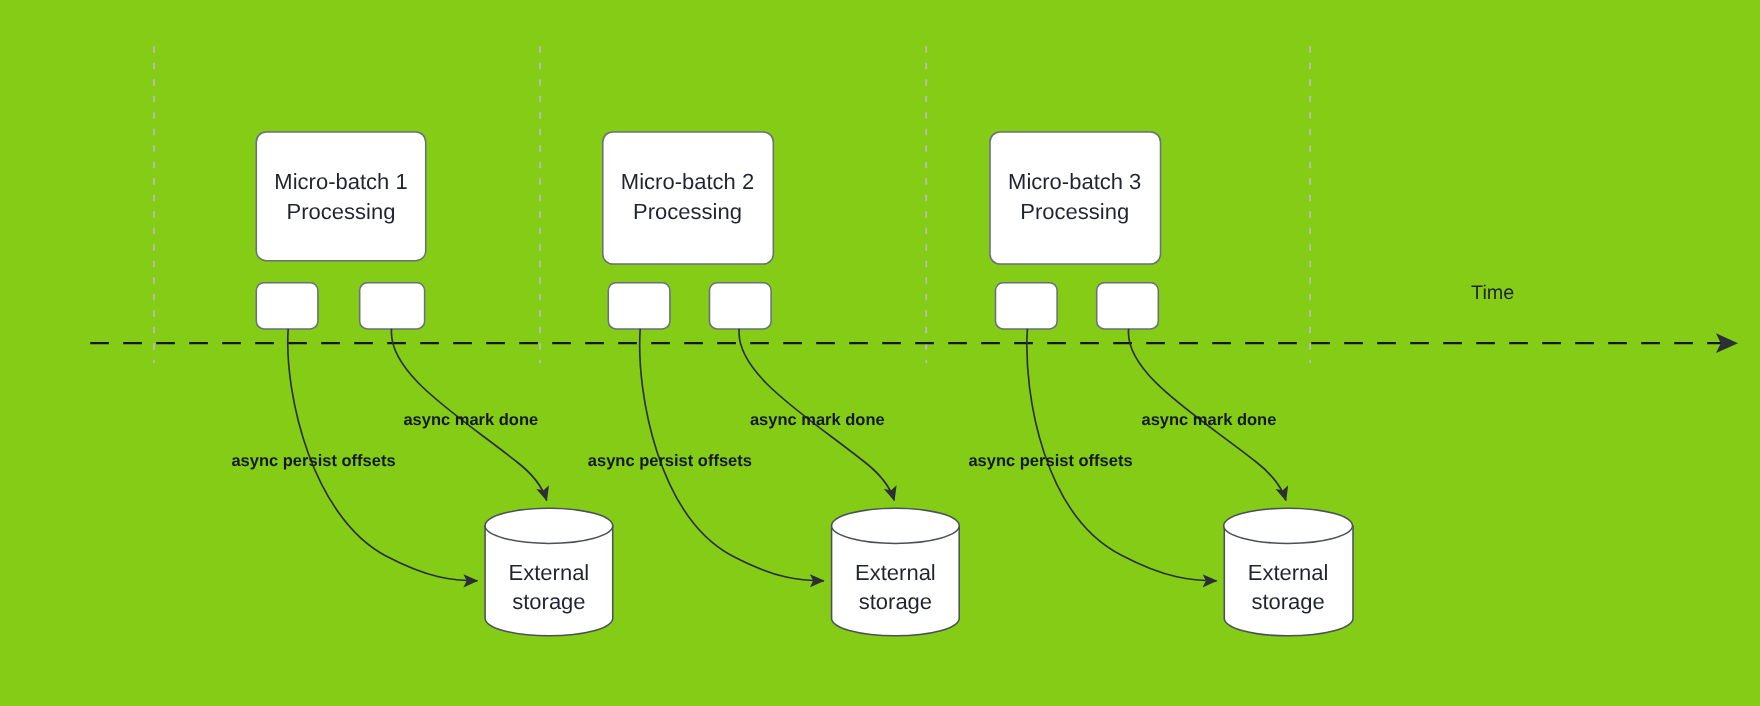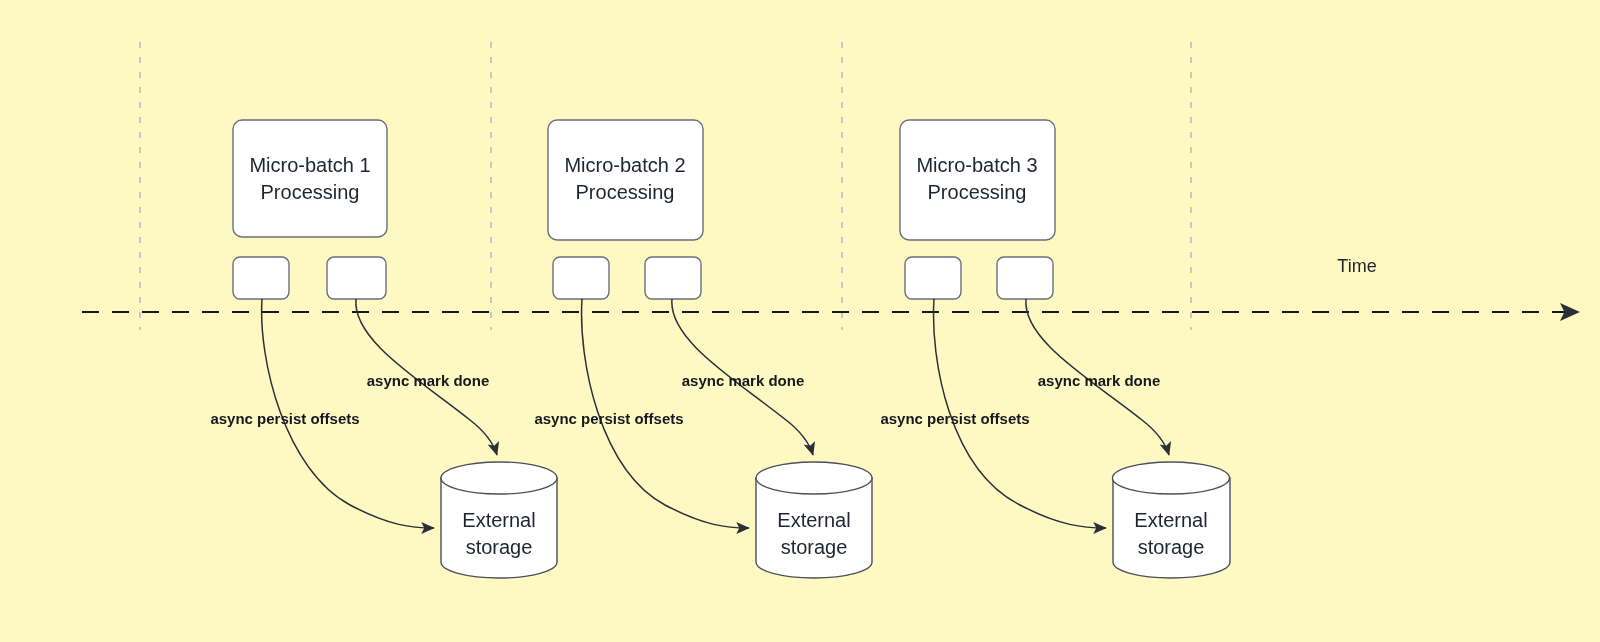--- a/index.html
+++ b/index.html
@@ -4,21 +4,21 @@
 <style>
   html, body {
     margin: 0;
     padding: 0;
     background: #ffffff;
   }
   #canvas {
     position: relative;
     width: 1600px;
     height: 642px;
-    background: #fef9c3;
+    background: #84cc16;
     overflow: hidden;
     font-family: "Liberation Sans", sans-serif;
   }
   svg.layer {
     position: absolute;
     top: 0;
     left: 0;
     width: 1600px;
     height: 642px;
   }

